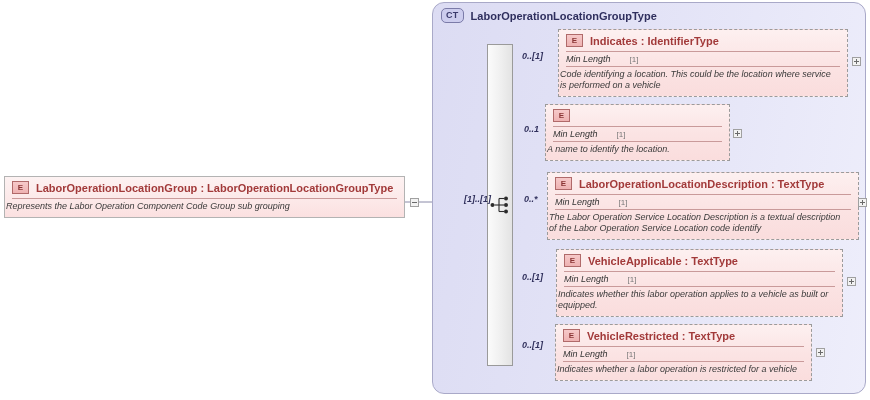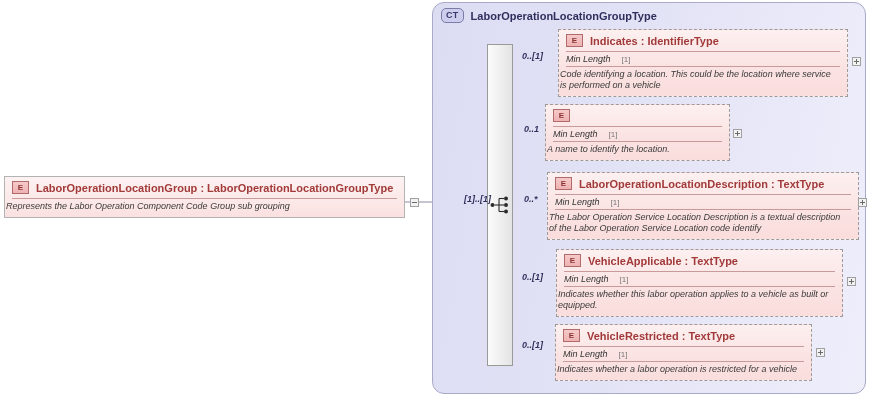--- a/index.html
+++ b/index.html
@@ -126,21 +126,21 @@
     white-space: nowrap;
   }
   .elem-rule {
     height: 0;
     border-top: 1px solid #c99a9a;
     margin: 0 7px;
   }
   .facet-row {
     display: flex;
     align-items: baseline;
-    gap: 11px;
+    gap: 19px;
     padding: 2px 7px 2px 7px;
   }
   .facet-name {
     font-size: 9px;
     font-style: italic;
     color: #333333;
     white-space: nowrap;
   }
   .facet-val {
     font-size: 8px;

